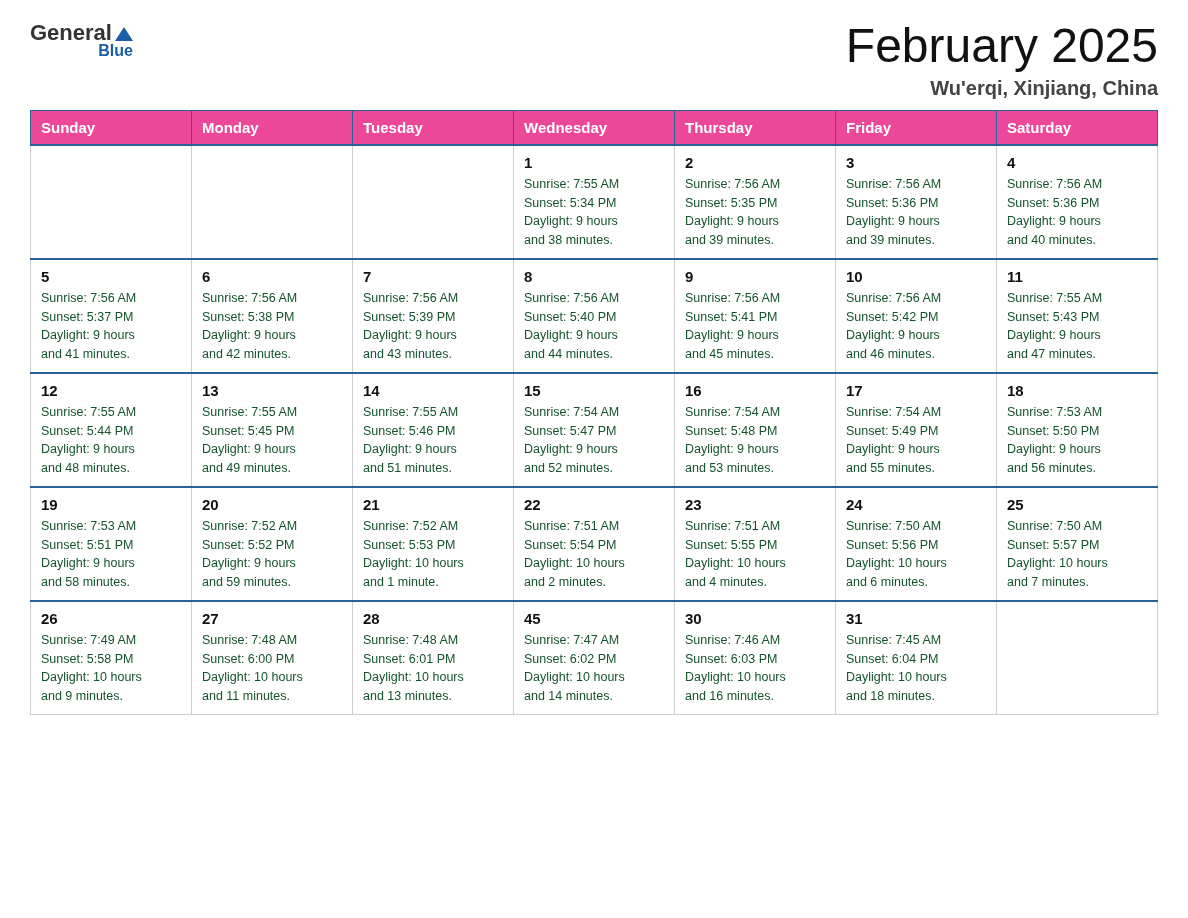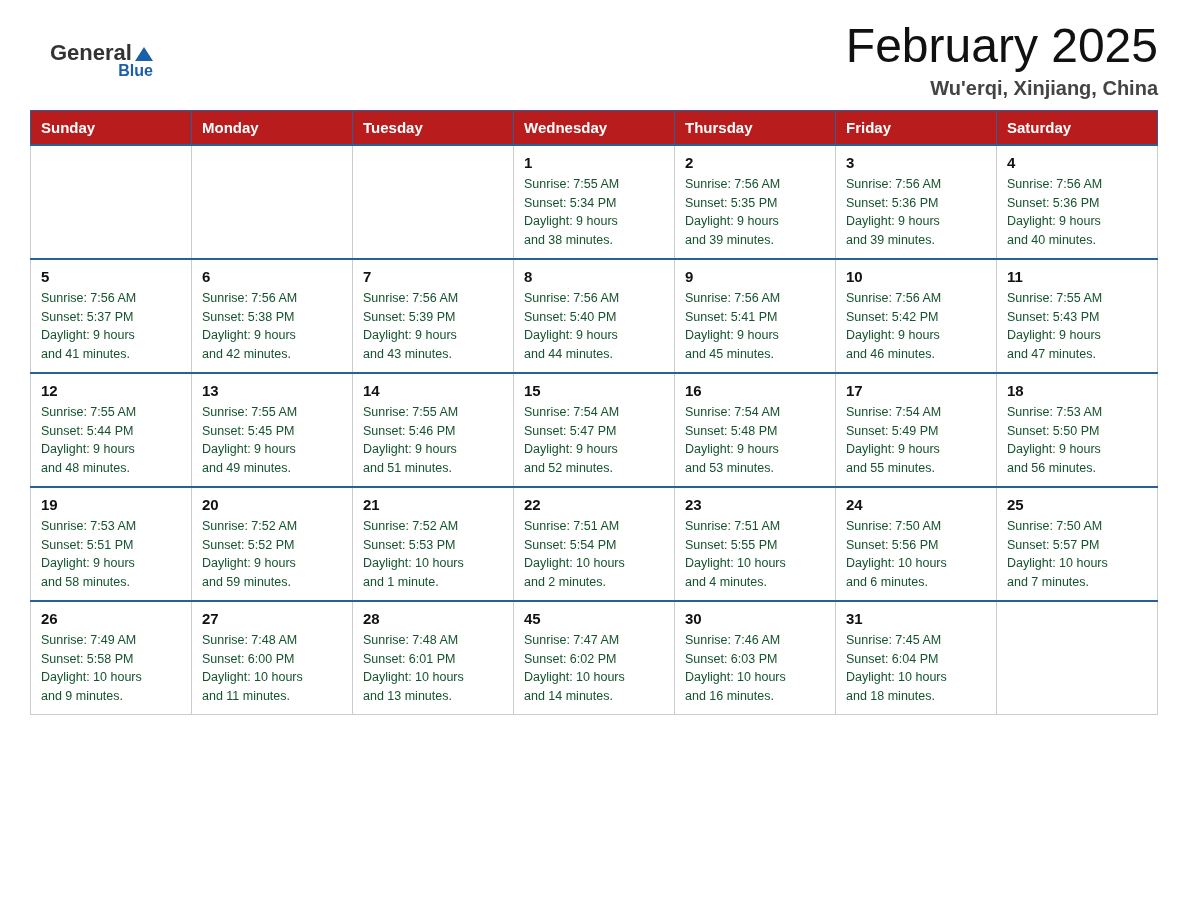--- a/index.html
+++ b/index.html
@@ -6,23 +6,22 @@
     body {
       font-family: Arial, sans-serif;
       background: #fff;
       padding: 20px 30px;
       width: 1188px;
       min-height: 918px;
     }
     .header {
       display: flex;
       justify-content: space-between;
-      align-items: center;
+      align-items: flex-start;
       margin-bottom: 10px;
-      margin-left: 20px;
     }
     .logo {
       display: flex;
       align-items: center;
       gap: 4px;
     }
     .logo-text-general {
       font-size: 22px;
       font-weight: bold;
       color: #333;
@@ -46,21 +45,21 @@
       color: #444;
       margin-top: 4px;
       font-weight: bold;
     }
     table {
       width: 100%;
       border-collapse: collapse;
       margin-top: 10px;
     }
     thead tr th {
-      background-color: #b91c1c;
+      background-color: #ec4899;
       color: #fff;
       font-size: 15px;
       font-weight: bold;
       padding: 8px 10px;
       text-align: left;
       border: 1px solid #2a6099;
     }
     tbody tr td {
       vertical-align: top;
       padding: 8px 10px;

